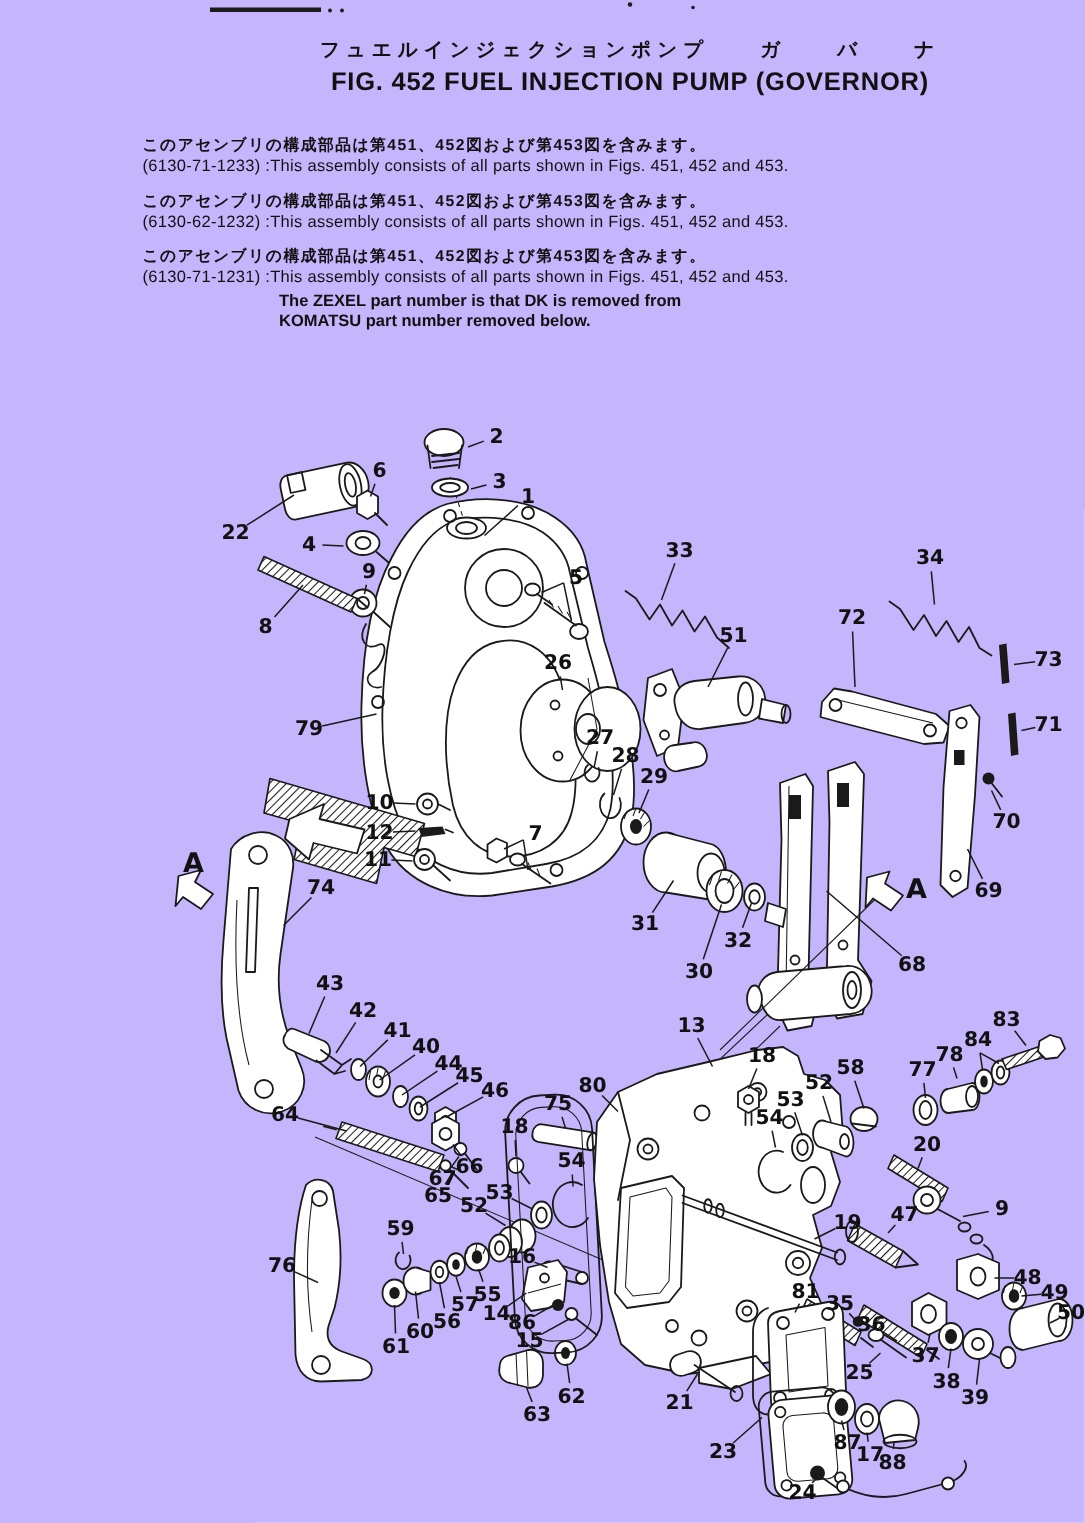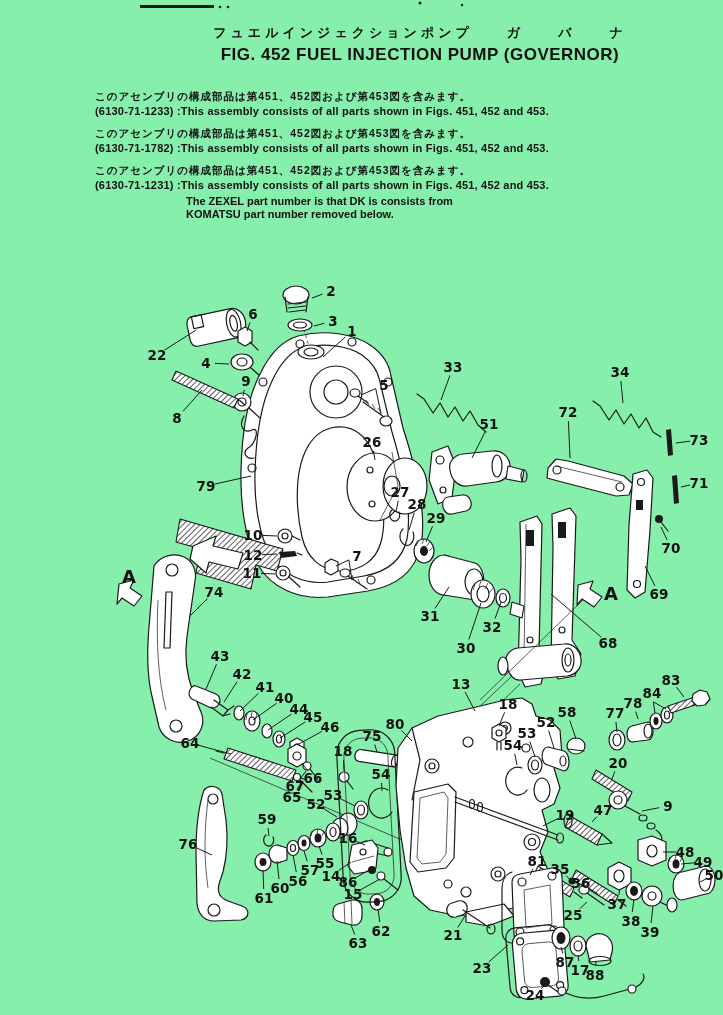--- a/index.html
+++ b/index.html
@@ -1,25 +1,25 @@
 <!DOCTYPE html>
 <html><head>
 <meta charset="utf-8">
 <style>
   html,body{margin:0;padding:0;}
   body{width:723px;height:1015px;background:#ffffff;position:relative;
        font-family:"Liberation Sans",sans-serif;color:#111;}
-  .page{position:absolute;inset:0;overflow:hidden;background:#86efac;}
+  .page{position:absolute;inset:0;overflow:hidden;background:#c4b5fd;}
   header{position:absolute;top:24px;left:110px;width:620px;text-align:center;}
   .title-jp{font-size:13px;font-weight:bold;letter-spacing:4px;white-space:nowrap;}
   .title-en{font-size:17px;font-weight:bold;letter-spacing:.5px;margin-top:3px;white-space:nowrap;}
   .notes{position:absolute;top:90px;left:95px;width:540px;}
   .note{margin-bottom:10px;}
   .note .jp{font-size:10.5px;font-weight:bold;letter-spacing:1px;white-space:nowrap;}
-  .note .en{font-size:11px;font-weight:bold;letter-spacing:.2px;margin-top:1px;white-space:nowrap;}
+  .note .en{font-size:11px;font-weight:normal;letter-spacing:.2px;margin-top:1px;white-space:nowrap;}
   .zexel{position:absolute;top:195px;left:186px;}
   .zexel .jp{font-size:10.5px;font-weight:bold;letter-spacing:1.5px;white-space:nowrap;}
   .zexel .en{font-size:11px;font-weight:bold;white-space:nowrap;line-height:1.2;}
   svg.diagram{position:absolute;left:0;top:0;pointer-events:none;}
   .s{fill:none;stroke:#1a1a1a;stroke-width:1.2;stroke-linejoin:round;stroke-linecap:round;}
   .t{fill:none;stroke:#1a1a1a;stroke-width:.7;stroke-linejoin:round;}
   .w{fill:#fff;stroke:#1a1a1a;stroke-width:1.2;stroke-linejoin:round;}
   .b{fill:#1a1a1a;stroke:none;}
   .h{fill:url(#hx);stroke:#1a1a1a;stroke-width:1.1;stroke-linejoin:round;}
   .lead{stroke:#1a1a1a;stroke-width:1;fill:none;}
@@ -36,30 +36,30 @@
     <div class="title-en">FIG. 452  FUEL INJECTION PUMP (GOVERNOR)</div>
   </header>
 
   <section class="notes">
     <div class="note">
       <div class="jp">このアセンブリの構成部品は第451、452図および第453図を含みます。</div>
       <div class="en"><span>(6130-71-1233)</span> <span>:This assembly consists of all parts shown in Figs. 451, 452 and 453.</span></div>
     </div>
     <div class="note">
       <div class="jp">このアセンブリの構成部品は第451、452図および第453図を含みます。</div>
-      <div class="en"><span>(6130-71-1782)</span> <span>:This assembly consists of all parts shown in Figs. 451, 452 and 453.</span></div>
+      <div class="en"><span>(6130-62-1232)</span> <span>:This assembly consists of all parts shown in Figs. 451, 452 and 453.</span></div>
     </div>
     <div class="note">
       <div class="jp">このアセンブリの構成部品は第451、452図および第453図を含みます。</div>
       <div class="en"><span>(6130-71-1231)</span> <span>:This assembly consists of all parts shown in Figs. 451, 452 and 453.</span></div>
     </div>
   </section>
 
   <section class="zexel">
-    <div class="en">The ZEXEL part number is that DK is consists from</div>
+    <div class="en">The ZEXEL part number is that DK is removed from</div>
     <div class="en">KOMATSU part number removed below.</div>
   </section>
 
   <svg class="diagram" id="diagram" width="723" height="1015" viewBox="0 0 723 1015">
     <defs>
       <pattern id="hx" width="4" height="4" patternUnits="userSpaceOnUse" patternTransform="rotate(45)">
         <rect width="4" height="4" fill="#fff"></rect>
         <line x1="0" y1="0" x2="0" y2="4" stroke="#1a1a1a" stroke-width="1.4"></line>
       </pattern>
     </defs>

